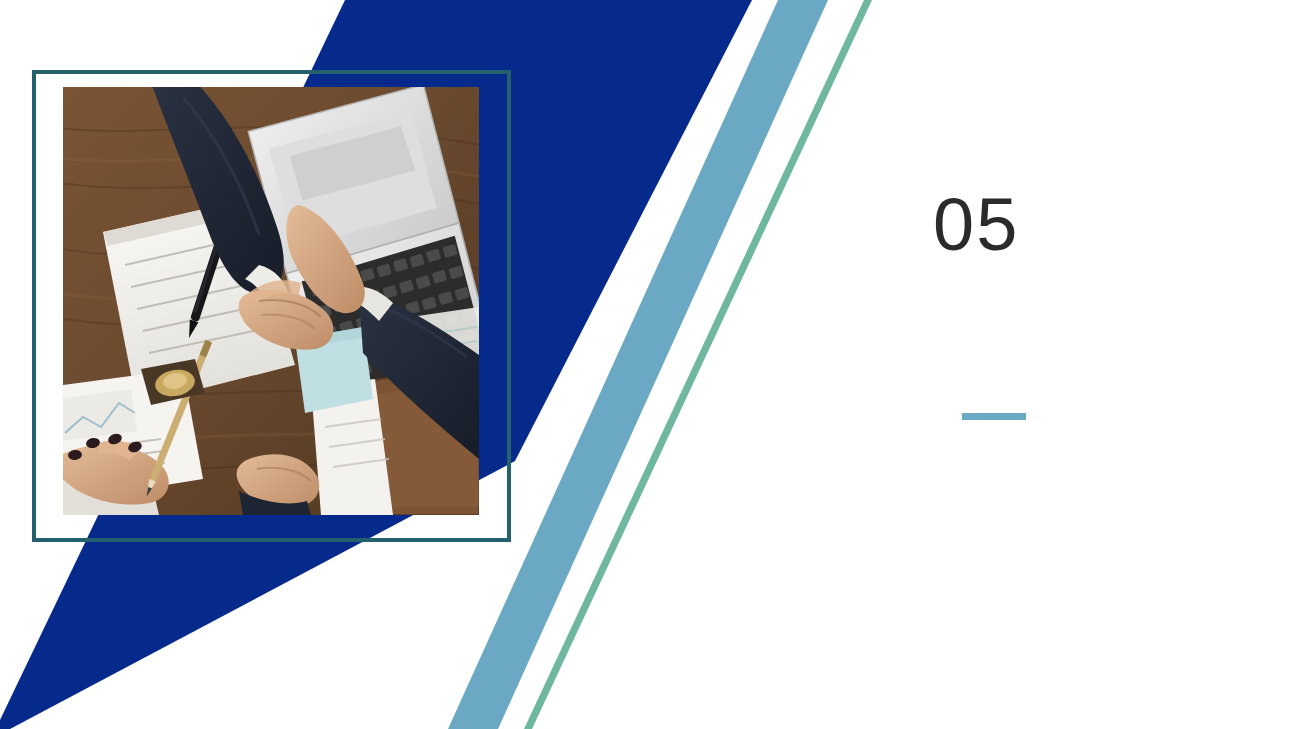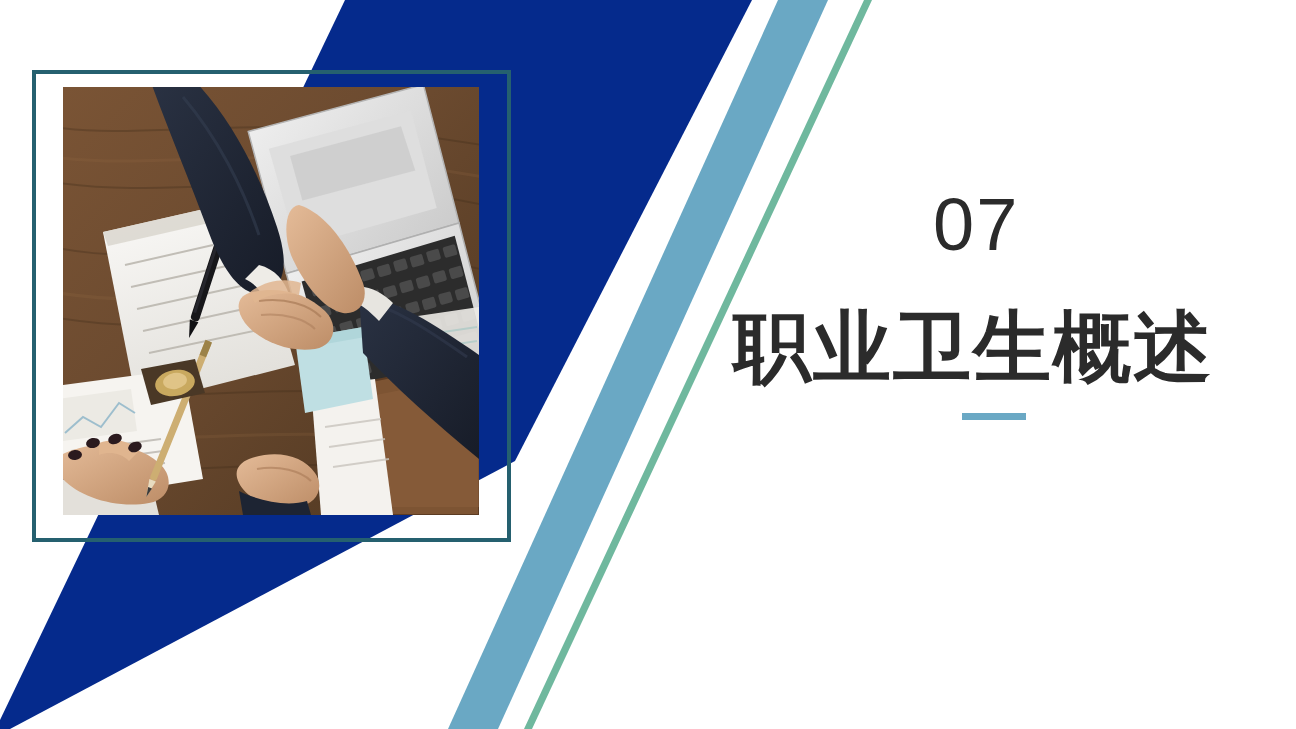--- a/index.html
+++ b/index.html
@@ -325,18 +325,17 @@
           <path d="M194 382 C 216 378, 238 384, 248 394" stroke="#a87a57" stroke-width="2" fill="none" opacity="0.6"></path>
           <path d="M176 404 C 196 414, 224 420, 244 414 L248 428 L180 428 Z" fill="#1d2433"></path>
         </g>
 
         <rect x="0" y="0" width="416" height="428" fill="none"></rect>
       </g>
     </svg>
   </div>
 
   <div id="text-block">
-    <div id="section-number">07</div>
-    <div id="section-title">职业卫生概述</div>
+    <div id="section-number">05</div>
     <div id="title-underline"></div>
   </div>
 
 </div>
 
 </body></html>

